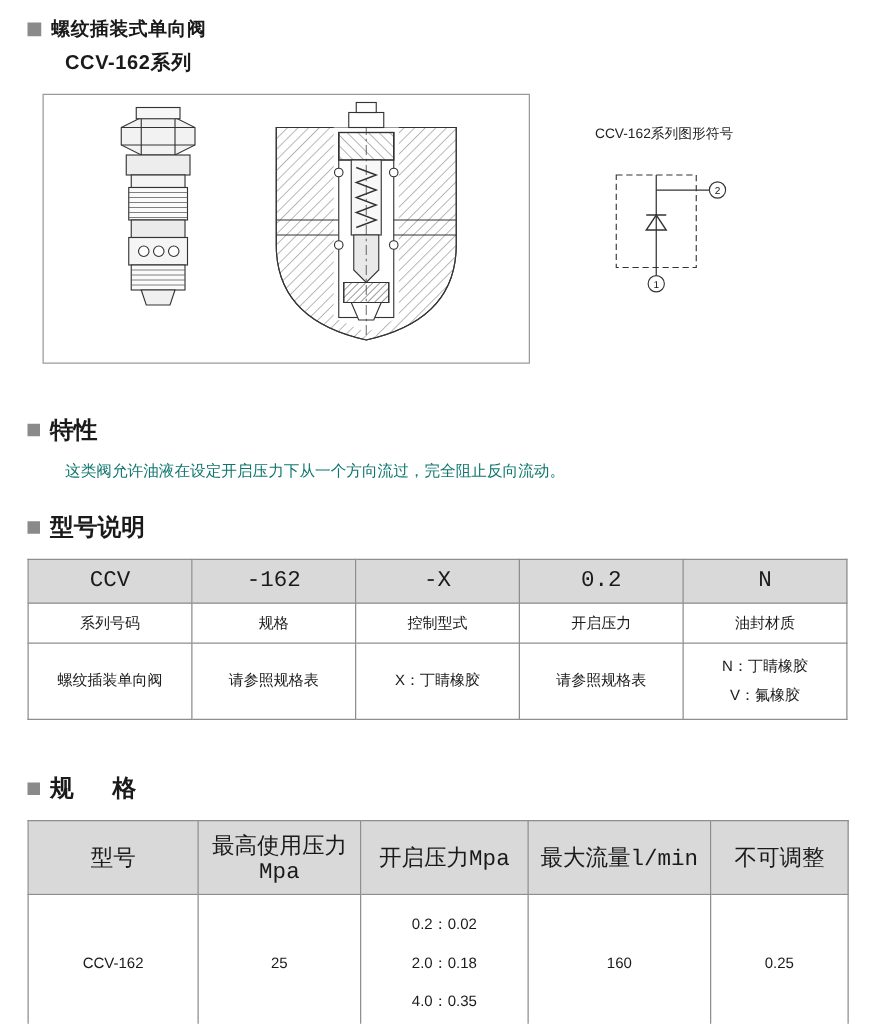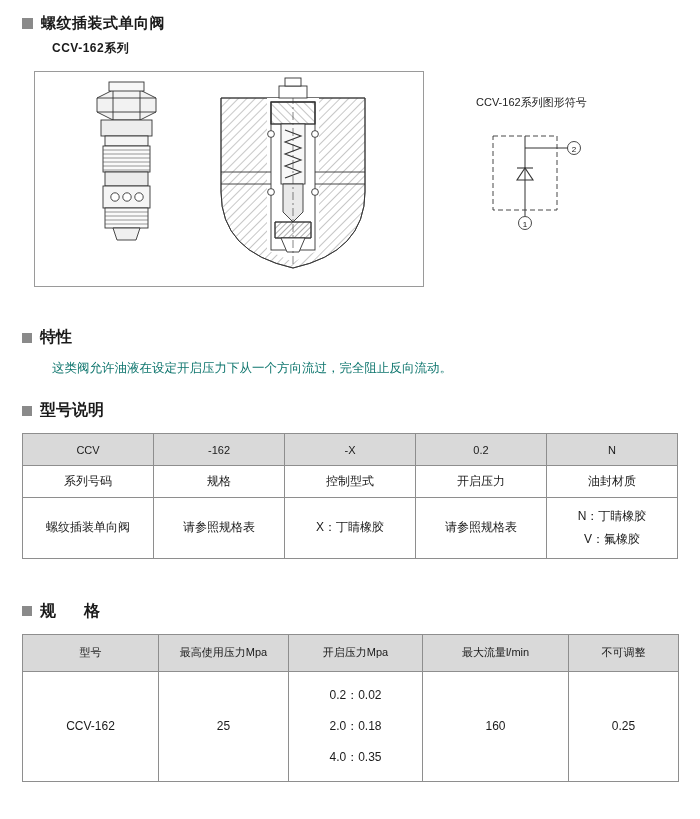--- a/index.html
+++ b/index.html
@@ -34,31 +34,31 @@
     height: 11px;
     background: #8a8a8a;
     display: inline-block;
     flex: 0 0 auto;
   }
   .title-main {
     font-size: 15px;
     letter-spacing: 0.5px;
   }
   .title-sub {
-    font-size: 12px;
+    font-size: 16px;
     font-weight: bold;
     margin: 7px 0 0 30px;
     letter-spacing: 0.5px;
   }
   .sec-head.small .sec-bullet {
     width: 10px;
     height: 10px;
   }
   .sec-title {
-    font-size: 16px;
+    font-size: 19px;
   }
   
   .figure-row {
     margin-top: 14px;
     display: flex;
     align-items: flex-start;
   }
   .fig-box {
     width: 390px;
     height: 216px;
@@ -103,21 +103,22 @@
   table td {
     border: 1px solid #8e8e8e;
     text-align: center;
     vertical-align: middle;
     color: #1a1a1a;
     padding: 7px 3px;
   }
   .hdr td {
     background: #d9d9d9;
     height: 18px;
-    font-size: 11px;
+    font-size: 18px;
+    font-family: Liberation Mono, monospace;
   }
   .model-table td { height: 17px; }
   .model-table .r3 td { height: 34px; line-height: 1.9; }
   .cellwrap { line-height: 1.9; }
   .spec-table td { height: 22px; }
   .spec-table .multi { line-height: 2.6; padding: 8px 0; }
   .mt-sec { margin-top: 22px; }
   .mt-sec2 { margin-top: 42px; }
   .spaced-title { letter-spacing: 6px; }
 </style>

